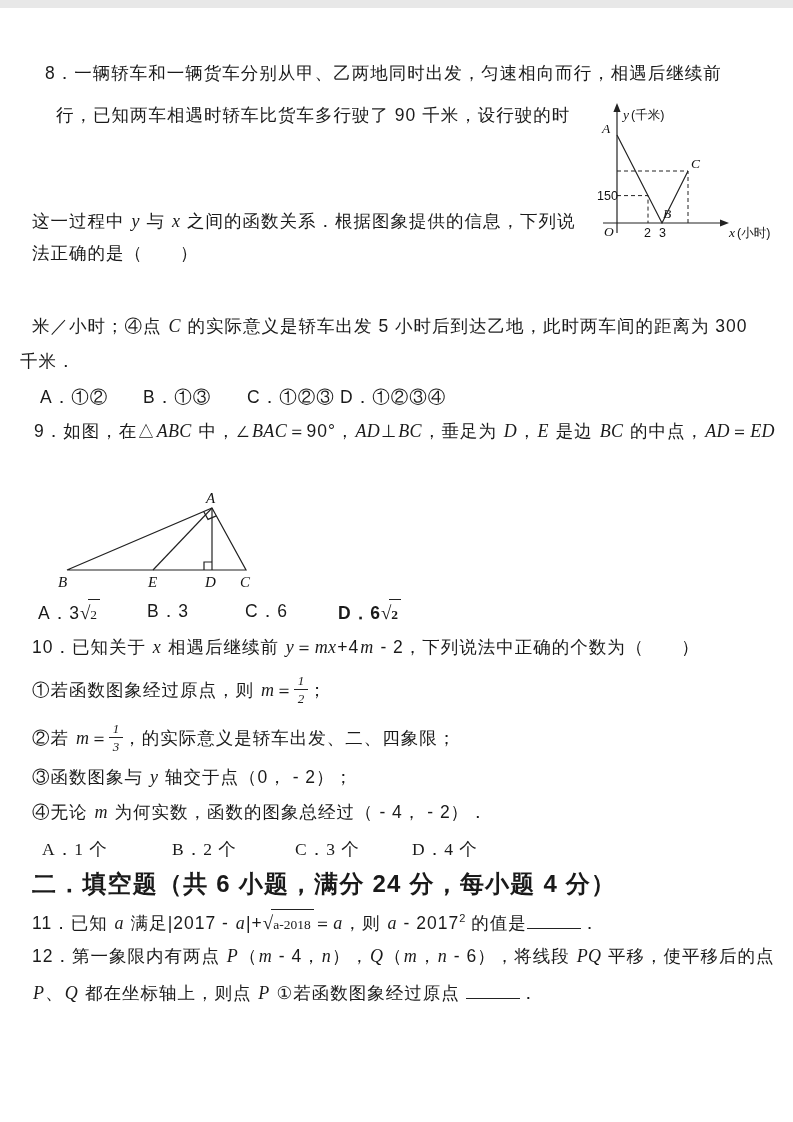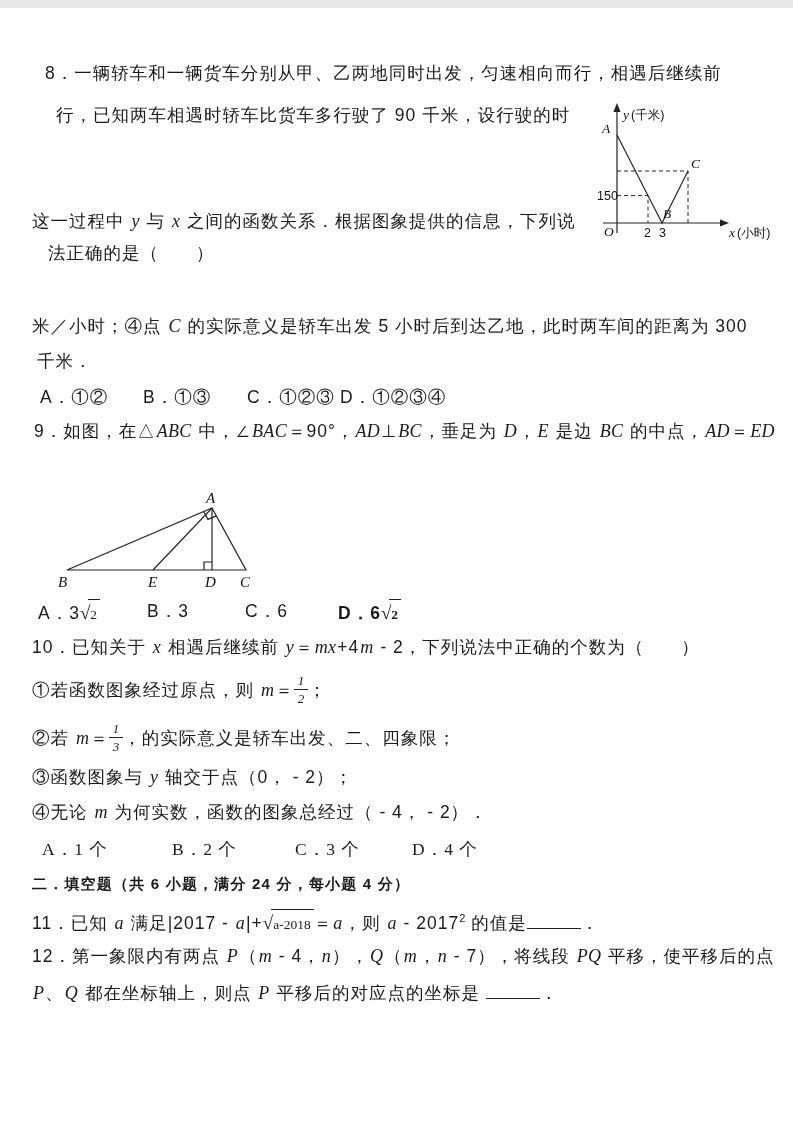--- a/index.html
+++ b/index.html
@@ -9,21 +9,21 @@
     font-family:"Liberation Sans", sans-serif; color:#1a1a1a;
   }
   .ln {
     position:absolute; white-space:nowrap;
     font-size:17.5px; line-height:25px; letter-spacing:1px;
   }
   .v {
     font-family:"Liberation Serif", serif; font-style:italic;
     letter-spacing:0.3px; padding:0 1px; font-size:18px;
   }
-  .sec { font-weight:bold; font-size:15px; letter-spacing:1.2px; }
+  .sec { font-weight:bold; font-size:24px; letter-spacing:1.2px; }
   .opt { position:absolute; top:0; }
   .frac {
     display:inline-block; vertical-align:middle; text-align:center;
     line-height:1; font-size:13px; letter-spacing:0;
     font-family:"Liberation Serif", serif; font-style:italic; position:relative; top:-2px;
   }
   .frac .fn { display:block; padding:0 4px 2px; border-bottom:1.3px solid #222; }
   .frac .fd { display:block; padding-top:2px; }
   .sqrt { display:inline-block; white-space:nowrap; letter-spacing:0; }
   .sqrt .sgn { font-family:"Liberation Serif", serif; font-size:19px; }
@@ -53,26 +53,26 @@
 <div class="page">
 
   <div class="ln" style="left:45px; top:53px;"><span>8．一辆轿车和一辆货车分别从甲、乙两地同时出发，匀速相向而行，相遇后继续前</span></div>
 
   <div class="ln" style="left:56px; top:95px;"><span>行，已知两车相遇时轿车比货车多行驶了 90 千米，设行驶的时</span></div>
 
 
 
   <div class="ln" style="left:32px; top:201px;"><span>这一过程中 </span><span class="v">y</span><span> 与 </span><span class="v">x</span><span> 之间的函数关系．根据图象提供的信息，下列说</span></div>
 
-  <div class="ln" style="left:48px; top:233px;text-align:center;"><span>法正确的是（　　）</span></div>
+  <div class="ln" style="left:32px; top:233px;text-align:center;"><span>法正确的是（　　）</span></div>
 
 
   <div class="ln" style="left:32px; top:306px;"><span>米／小时；④点 </span><span class="v">C</span><span> 的实际意义是轿车出发 5 小时后到达乙地，此时两车间的距离为 300</span></div>
 
-  <div class="ln" style="left:37px; top:341px;font-family:Liberation Serif, serif;"><span>千米．</span></div>
+  <div class="ln" style="left:20px; top:341px;font-family:Liberation Serif, serif;"><span>千米．</span></div>
 
   <div class="ln" style="left:40px; top:377px; width:720px; height:25px;">
     <span class="opt" style="left:0px;">A．①②</span>
     <span class="opt" style="left:103px;">B．①③</span>
     <span class="opt" style="left:207px;">C．①②③</span>
     <span class="opt" style="left:300px;">D．①②③④</span>
   </div>
 
   <svg class="fig" style="left:597px; top:93px;" width="192" height="150" viewBox="0 0 192 150">
     <line x1="20" y1="9" x2="20" y2="132"></line>
@@ -132,17 +132,17 @@
     <span class="opt" style="left:0px;">A．1 个</span>
     <span class="opt" style="left:130px;">B．2 个</span>
     <span class="opt" style="left:253px;">C．3 个</span>
     <span class="opt" style="left:370px;">D．4 个</span>
   </div>
 
   <div class="ln sec" style="left:32px; top:863px;"><span>二．填空题（共 6 小题，满分 24 分，每小题 4 分）</span></div>
 
   <div class="ln" style="left:32px; top:898px;"><span>11．已知 </span><span class="v">a</span><span> 满足|2017 - </span><span class="v">a</span><span>|+</span><span class="sqrt"><span class="sgn">√</span><span class="rad">a-2018</span></span><span>＝</span><span class="v">a</span><span>，则 </span><span class="v">a</span><span> - 2017</span><span class="sup">2</span><span> 的值是</span><span class="blank"></span><span>．</span></div>
 
-  <div class="ln" style="left:32px; top:936px;"><span>12．第一象限内有两点 </span><span class="v">P</span><span>（</span><span class="v">m</span><span> - 4，</span><span class="v">n</span><span>），</span><span class="v">Q</span><span>（</span><span class="v">m</span><span>，</span><span class="v">n</span><span> - 7），将线段 </span><span class="v">PQ</span><span> 平移，使平移后的点</span></div>
+  <div class="ln" style="left:32px; top:936px;"><span>12．第一象限内有两点 </span><span class="v">P</span><span>（</span><span class="v">m</span><span> - 4，</span><span class="v">n</span><span>），</span><span class="v">Q</span><span>（</span><span class="v">m</span><span>，</span><span class="v">n</span><span> - 6），将线段 </span><span class="v">PQ</span><span> 平移，使平移后的点</span></div>
 
-  <div class="ln" style="left:32px; top:973px;"><span class="v">P</span><span>、</span><span class="v">Q</span><span> 都在坐标轴上，则点 </span><span class="v">P</span><span> 平移后的对应点的坐标是 </span><span class="blank"></span><span>．</span></div>
+  <div class="ln" style="left:32px; top:973px;"><span class="v">P</span><span>、</span><span class="v">Q</span><span> 都在坐标轴上，则点 </span><span class="v">P</span><span> ①若函数图象经过原点 </span><span class="blank"></span><span>．</span></div>
 
 </div>
 
 </body></html>

